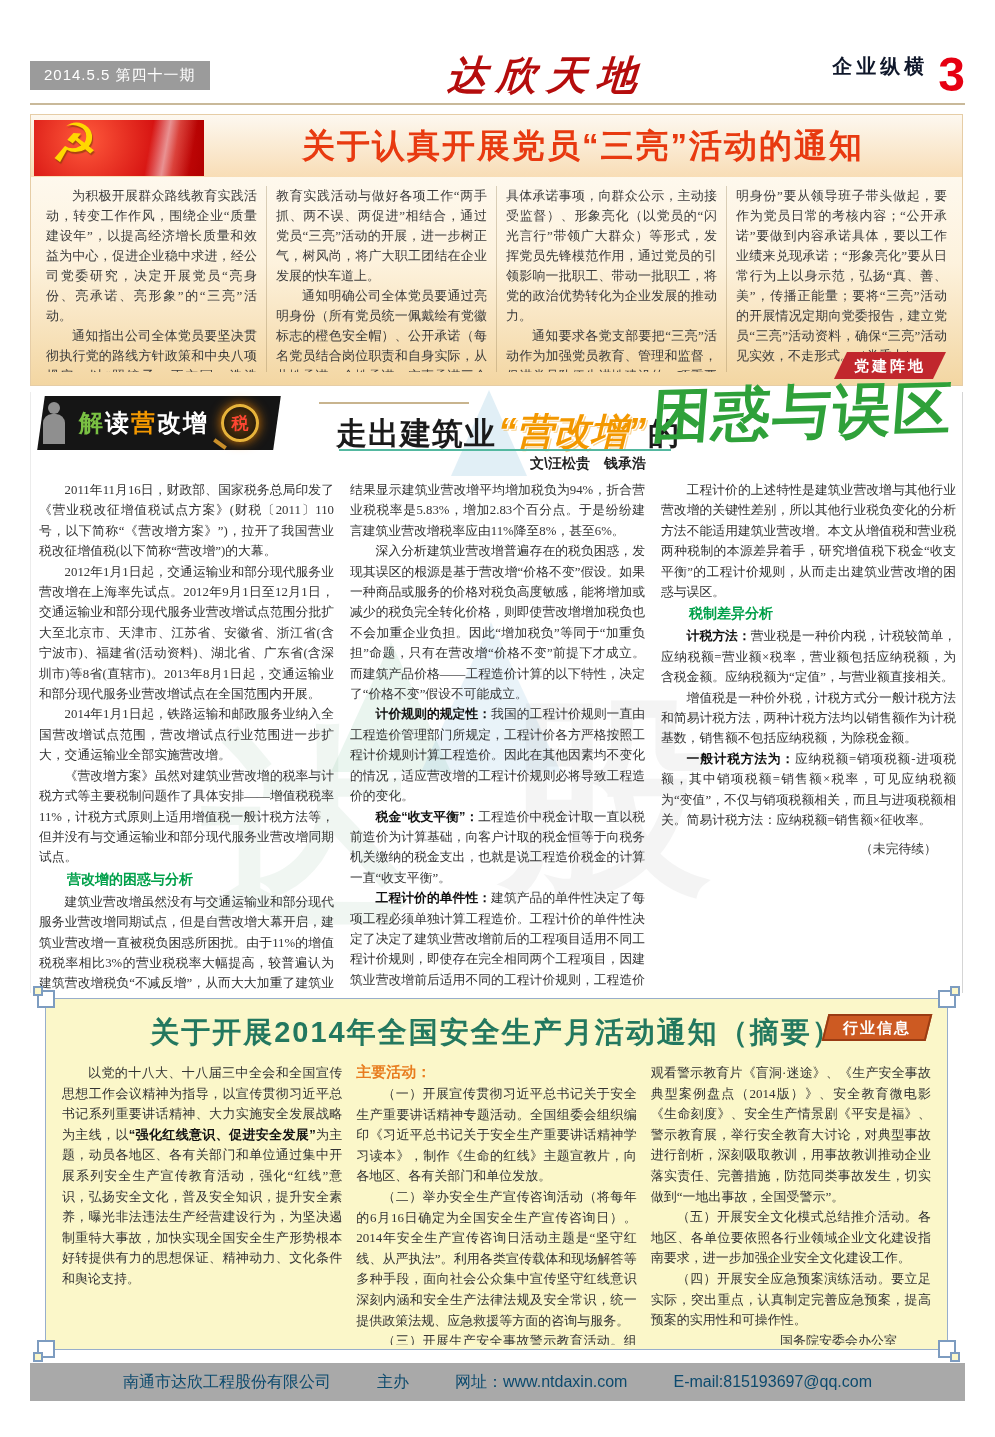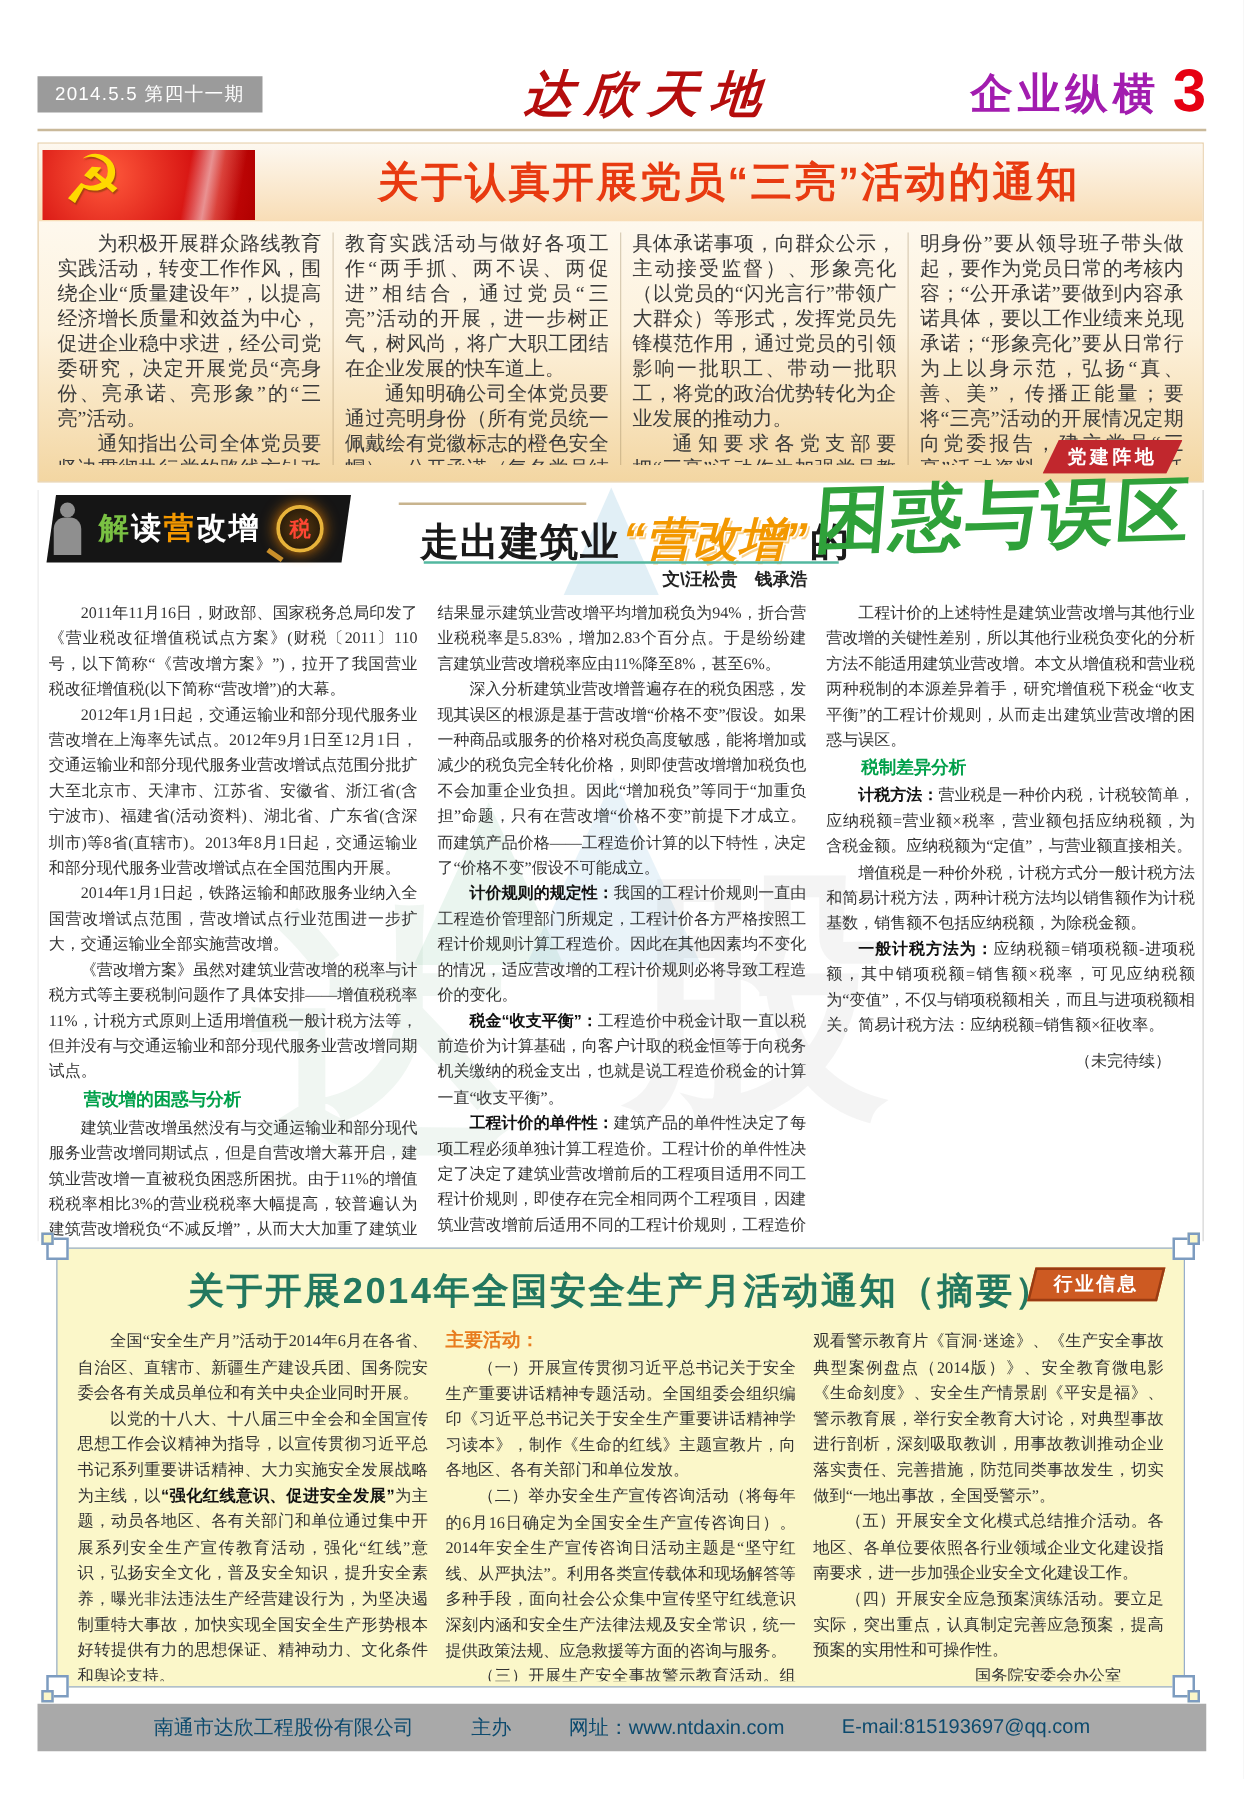--- a/index.html
+++ b/index.html
@@ -7,40 +7,40 @@
         font-family:"Liberation Serif","DejaVu Serif",serif;}
 
   
   .header{position:absolute;left:30px;top:50px;width:935px;height:50px;
           display:flex;align-items:center;justify-content:space-between;}
   .issue-box{background:#9b9b9b;color:#fff;font:15px "Liberation Sans",sans-serif;
              padding:5px 14px;letter-spacing:1px;}
   .masthead{color:#b50d0d;font-family:"DejaVu Serif",serif;font-style:italic;font-weight:bold;
             font-size:40px;letter-spacing:10px;transform:translateX(26px) skewX(-4deg);}
   .section-group{display:flex;align-items:flex-start;gap:10px;}
-  .section-name{font-size:34px;font-weight:bold;letter-spacing:4px;color:#a21caf;}
+  .section-name{font-size:20px;font-weight:bold;letter-spacing:4px;color:#0f172a;}
   .page-number{color:#e60012;font:bold 48px/0.9 "Liberation Sans",sans-serif;}
   .header-rule{position:absolute;left:30px;top:103px;width:935px;height:2px;background:#c9b99a;}
 
   
   .article1{position:absolute;left:30px;top:114px;width:933px;height:272px;
             border:1px solid #e6cda6;box-sizing:border-box;
             background:linear-gradient(180deg,#fffdf9 0%,#fdf2dd 55%,#f3d6a2 100%);}
   .a1-banner{position:relative;height:62px;display:flex;align-items:center;
              background:linear-gradient(180deg,#fdf8f0,#f8ddb6);}
   .flag{position:relative;width:170px;height:56px;margin:3px 0 0 3px;overflow:hidden;
         background:radial-gradient(circle at 30% 35%,#ff5a3c,#d40f0f 60%,#b00000);}
   .flag::after{content:"";position:absolute;right:0;top:0;width:45%;height:100%;
         background:linear-gradient(100deg,transparent 30%,rgba(255,255,255,.55) 50%,rgba(255,170,150,.35) 62%,transparent 82%);}
   .emblem{position:absolute;left:16px;top:-8px;font-size:54px;color:#ffd800;
           font-family:"DejaVu Sans",sans-serif;text-shadow:1px 2px 1px rgba(120,60,0,.6);}
   .a1-title{flex:1;text-align:center;color:#e83a10;letter-spacing:2px;
             font:bold 33px "Liberation Sans","DejaVu Sans",sans-serif;}
   .a1-body{display:flex;padding:9px 6px 0 6px;height:186px;overflow:hidden;}
-  .a1-col{flex:1;padding:0 9px;font-size:16px;line-height:20px;text-align:justify;color:#3b3b3b;}
+  .a1-col{flex:1;padding:0 9px;font-size:13px;line-height:20px;text-align:justify;color:#3b3b3b;}
   .a1-col + .a1-col{border-left:1px solid rgba(150,130,90,.35);}
   p{margin:0;}
   .ind{text-indent:2em;}
   .tag-red{position:absolute;right:16px;bottom:6px;background:#c1272d;color:#fff;
            font:bold 15px/1 "Liberation Sans",sans-serif;padding:6px 20px;letter-spacing:3px;
            clip-path:polygon(13px 0,100% 0,calc(100% - 13px) 100%,0 100%);}
 
   
   .article2{position:absolute;left:30px;top:392px;width:933px;height:601px;box-sizing:border-box;
             border-left:1px solid #ececec;border-right:1px solid #d5d5d5;}
@@ -207,21 +207,20 @@
     <span class="corner c-bl"></span>
     <span class="corner c-br"></span>
 
     <div class="a3-title">关于开展2014年全国安全生产月活动通知（摘要）</div>
     <div class="tag-industry">
       <span class="tag-txt">行业信息</span>
     </div>
 
     <div class="a3-body">
       <div class="a3-col">
-        <p class="ind">全国“安全生产月”活动于2014年6月在各省、自治区、直辖市、新疆生产建设兵团、国务院安委会各有关成员单位和有关中央企业同时开展。</p>
         <p class="ind"><span>以党的十八大、十八届三中全会和全国宣传思想工作会议精神为指导，以宣传贯彻习近平总书记系列重要讲话精神、大力实施安全发展战略为主线，以</span><span class="bold-inline">“强化红线意识、促进安全发展”</span><span>为主题，动员各地区、各有关部门和单位通过集中开展系列安全生产宣传教育活动，强化“红线”意识，弘扬安全文化，普及安全知识，提升安全素养，曝光非法违法生产经营建设行为，为坚决遏制重特大事故，加快实现全国安全生产形势根本好转提供有力的思想保证、精神动力、文化条件和舆论支持。</span></p>
       </div>
       <div class="a3-col">
         <h4 class="a3-head">主要活动：</h4>
         <p class="ind">（一）开展宣传贯彻习近平总书记关于安全生产重要讲话精神专题活动。全国组委会组织编印《习近平总书记关于安全生产重要讲话精神学习读本》，制作《生命的红线》主题宣教片，向各地区、各有关部门和单位发放。</p>
         <p class="ind">（二）举办安全生产宣传咨询活动（将每年的6月16日确定为全国安全生产宣传咨询日）。2014年安全生产宣传咨询日活动主题是“坚守红线、从严执法”。利用各类宣传载体和现场解答等多种手段，面向社会公众集中宣传坚守红线意识深刻内涵和安全生产法律法规及安全常识，统一提供政策法规、应急救援等方面的咨询与服务。</p>
         <p class="ind">（三）开展生产安全事故警示教育活动。组织</p>
       </div>
       <div class="a3-col">
         <p>观看警示教育片《盲洞·迷途》、《生产安全事故典型案例盘点（2014版）》、安全教育微电影《生命刻度》、安全生产情景剧《平安是福》、警示教育展，举行安全教育大讨论，对典型事故进行剖析，深刻吸取教训，用事故教训推动企业落实责任、完善措施，防范同类事故发生，切实做到“一地出事故，全国受警示”。</p>

